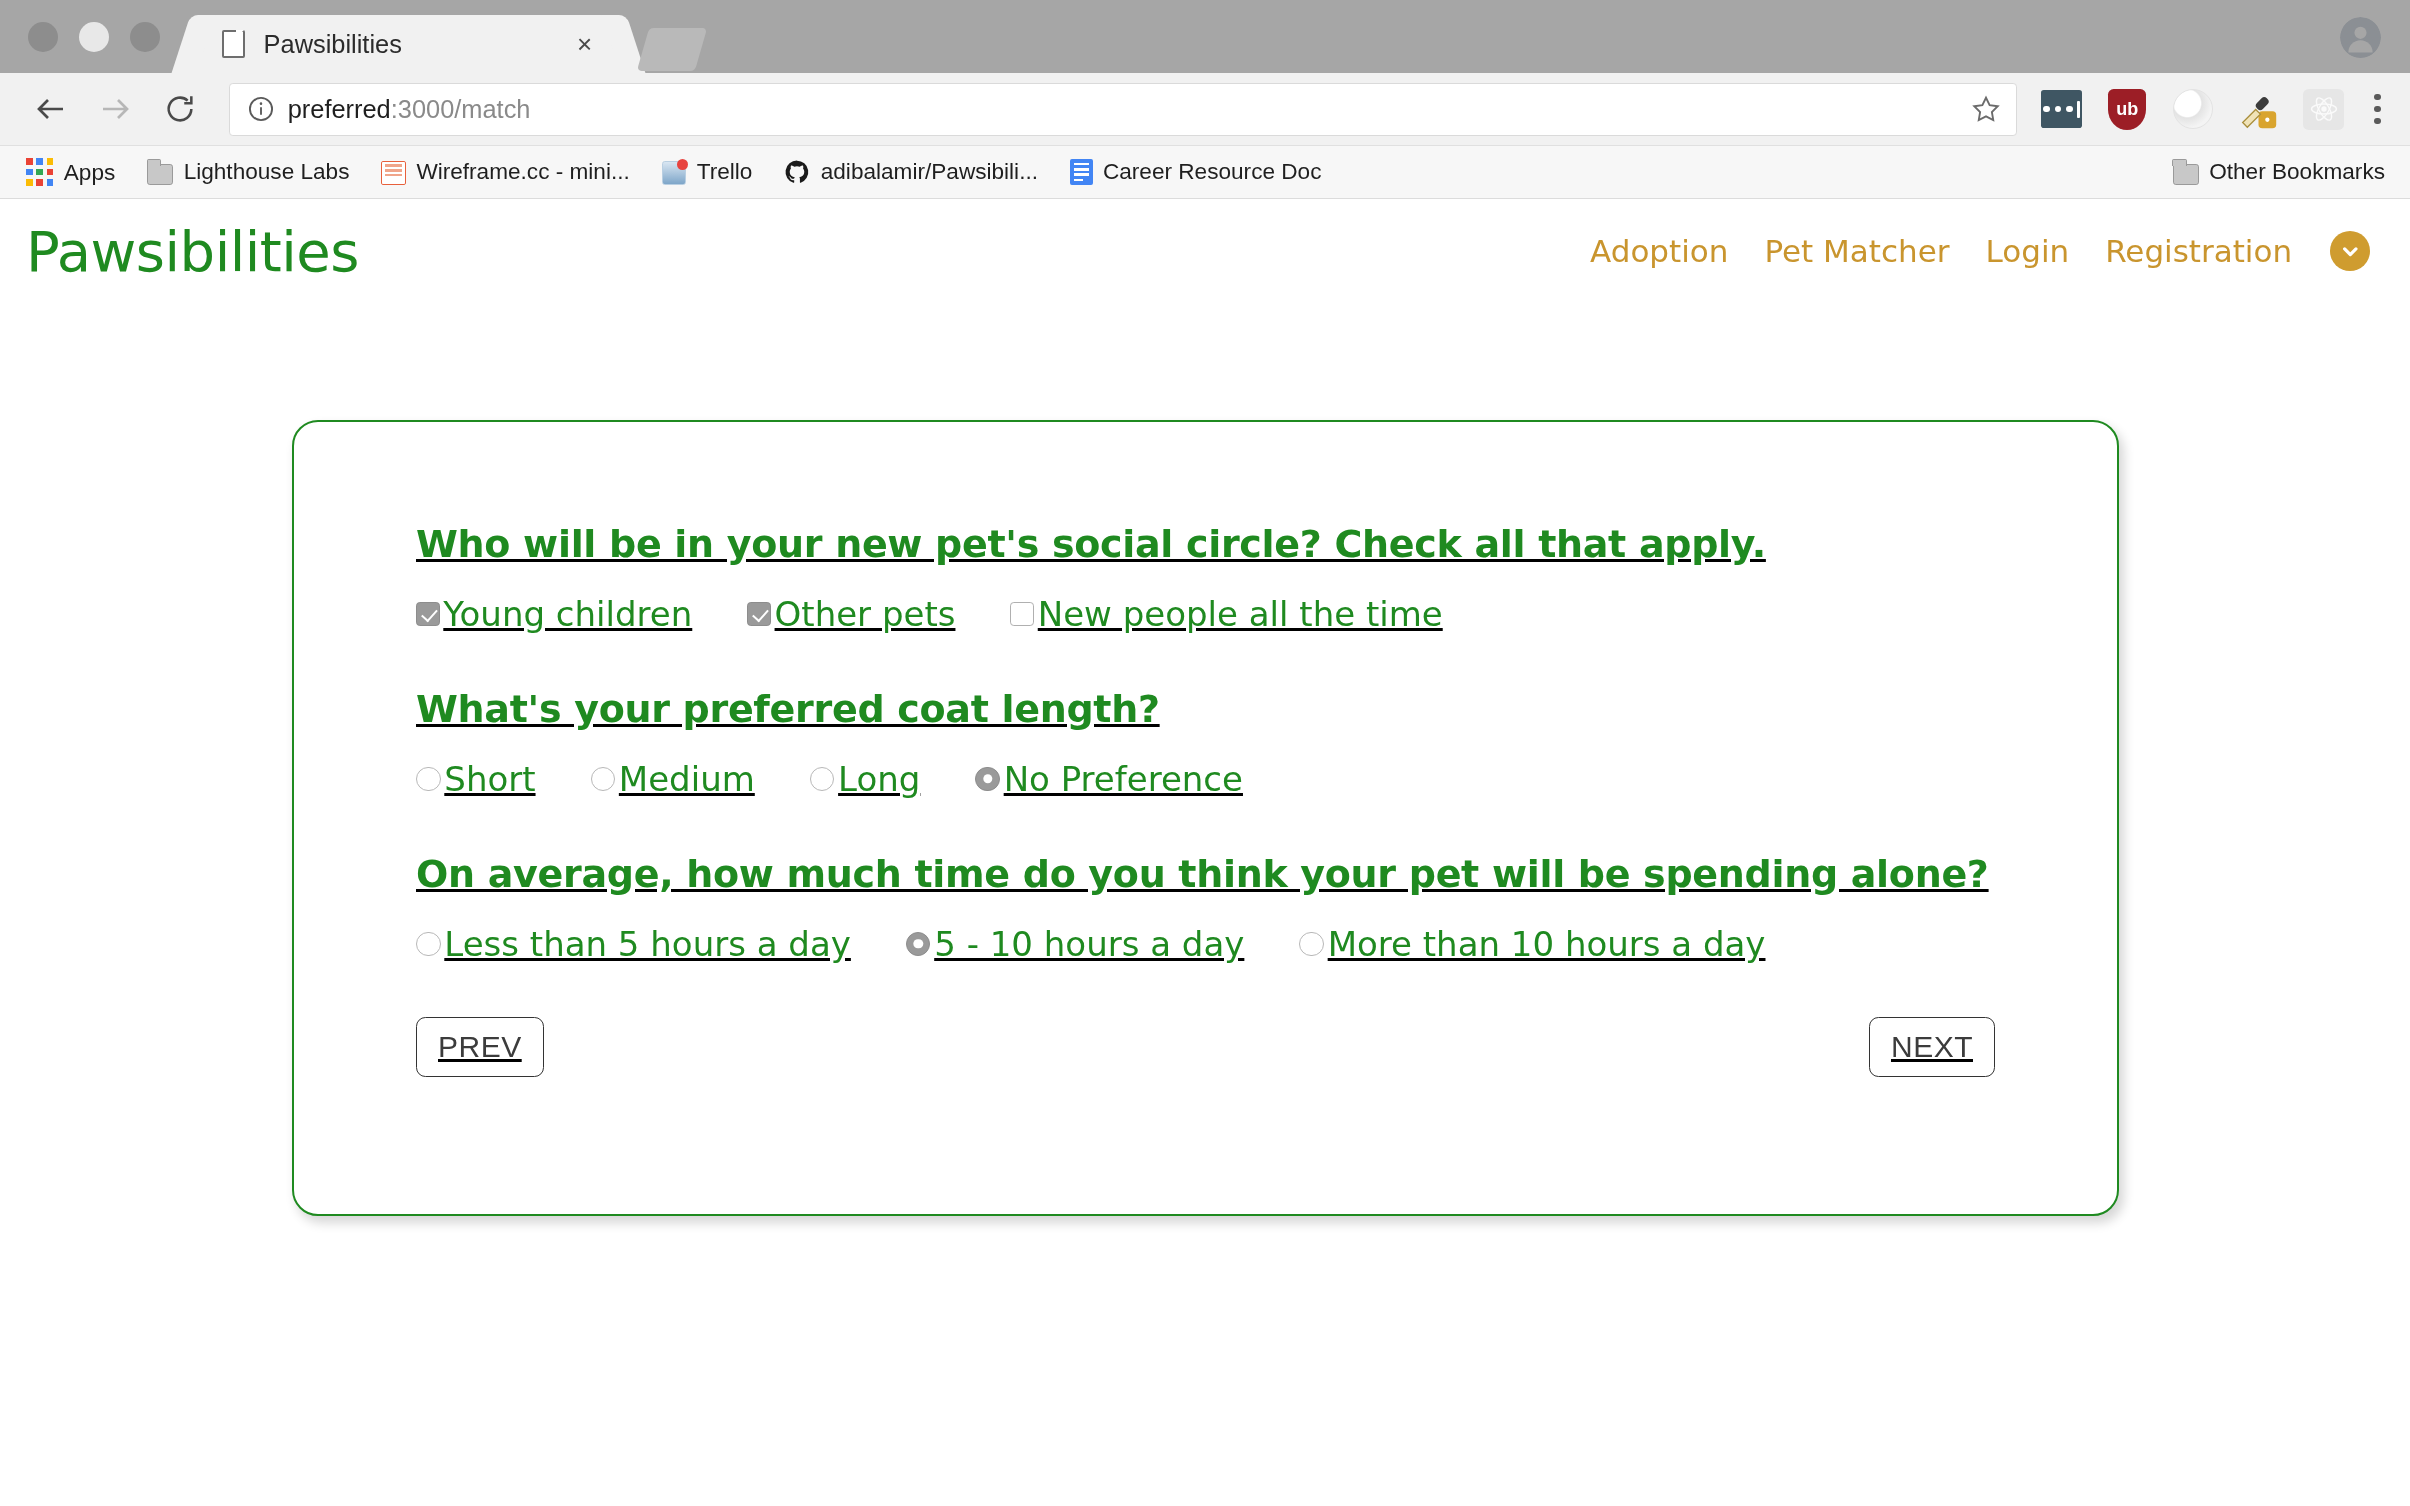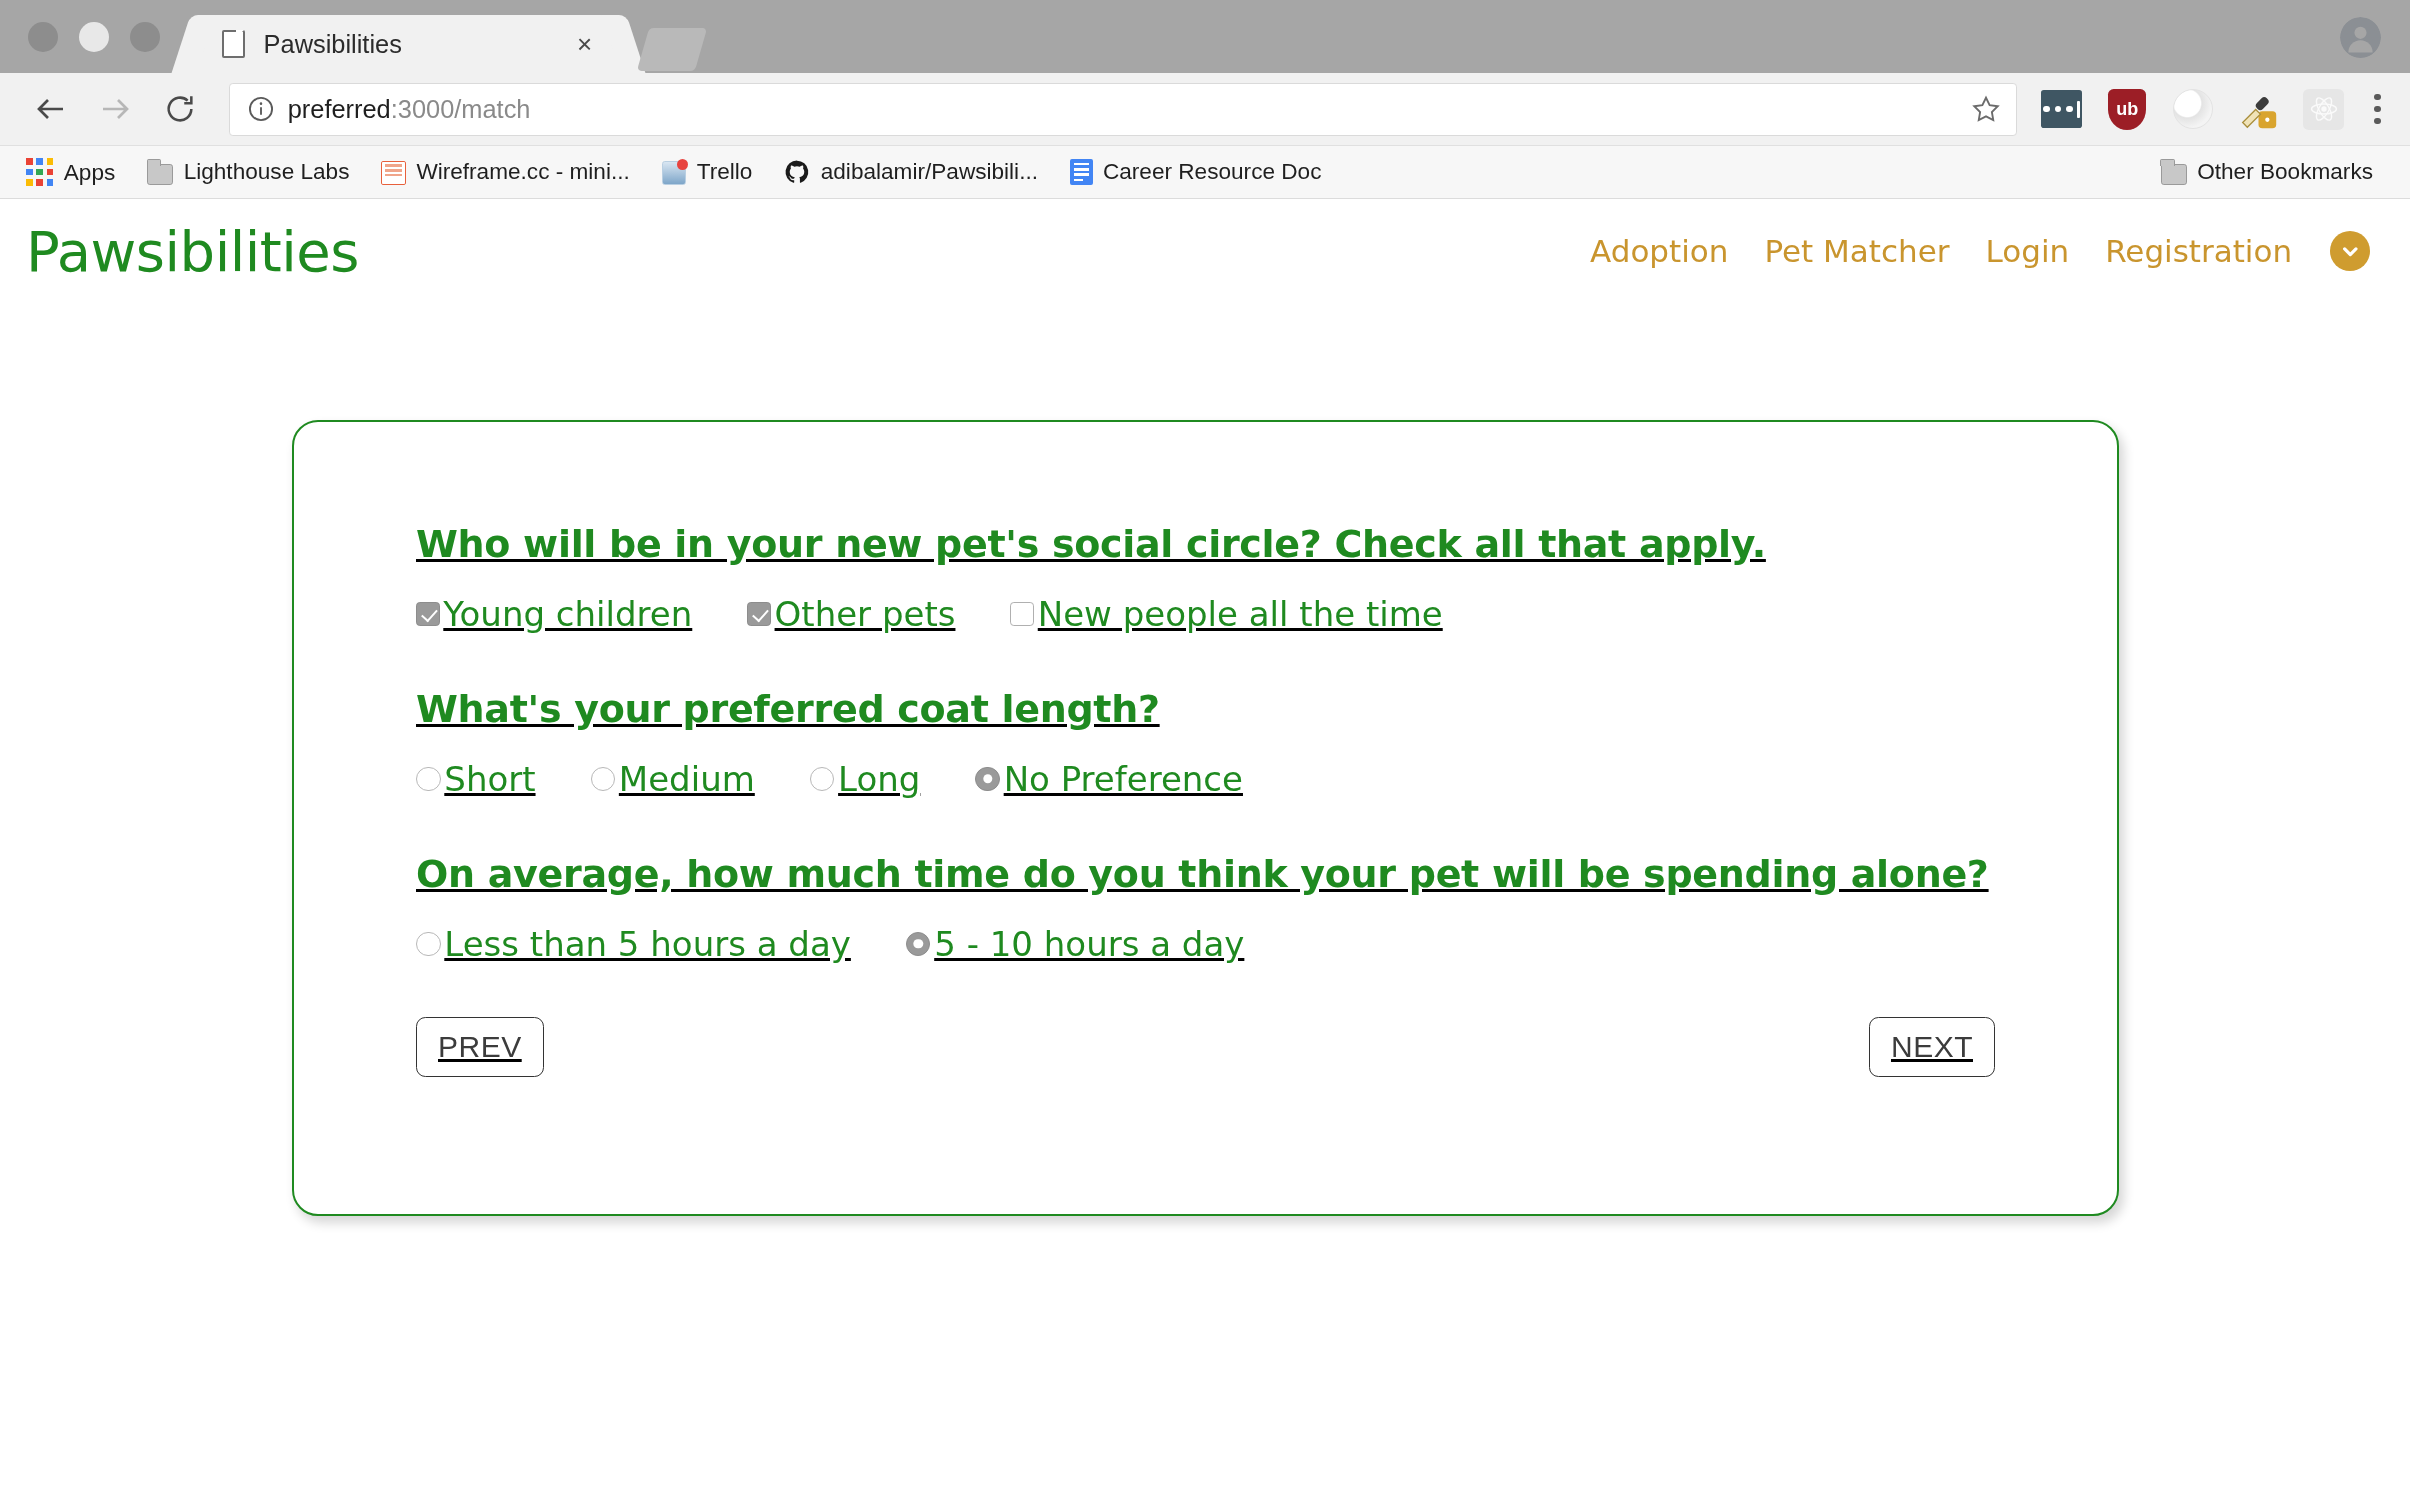--- a/index.html
+++ b/index.html
@@ -142,21 +142,21 @@
              display:flex; flex-direction:column; gap:1.9px; padding:2.8px; }
   .wf-icon i { background:#f0a58a; height:2.8px; display:block; }
   .trello-icon { width: 24.5px; height: 24.5px; border-radius: 2.8px;
                  background: linear-gradient(180deg,#d9e6f2 0%, #7ea6c9 100%); position:relative;
                  border:0.9px solid #b9cfe2; }
   .trello-icon::after { content:""; position:absolute; top:-2.8px; right:-2.8px; width:11.3px;height:11.3px;
                         border-radius:50%; background:#e8433f; }
   .gdoc-icon { width: 22.6px; height: 26px; background: #4285f4; border-radius: 1.9px;
                display:flex; flex-direction:column; justify-content:center; gap:2.8px; padding:0 3.8px; }
   .gdoc-icon i { height: 2.4px; background:#fff; display:block; }
-  .other-bm { margin-left: auto; margin-right: 12px; }
+  .other-bm { margin-left: auto; margin-right: 0; }
 
   
   .page { background: #fff; height: calc(1507px - 200px); position: relative; }
 
   .site-header {
     height: 104px; display: flex; align-items: center;
     padding: 0 41px 0 26px; justify-content: space-between;
   }
   .logo {
     font-size: 56px; color: #1f8a20; letter-spacing: -0.5px;
@@ -464,20 +464,24 @@
           <div class="q-title">On average, how much time do you think your pet will be spending alone?</div>
           <div class="opt-row">
             <label class="opt">
               <span class="rb"></span>
               <span class="lbl">Less than 5 hours a day</span>
             </label>
             <label class="opt">
               <span class="rb checked"></span>
               <span class="lbl">5 - 10 hours a day</span>
             </label>
+            <label class="opt">
+              <span class="rb"></span>
+              <span class="lbl">More than 10 hours a day</span>
+            </label>
           </div>
         </div>
 
         <div class="btn-row">
           <button class="btn">PREV</button>
           <button class="btn">NEXT</button>
         </div>
 
       </div>
     </div>

